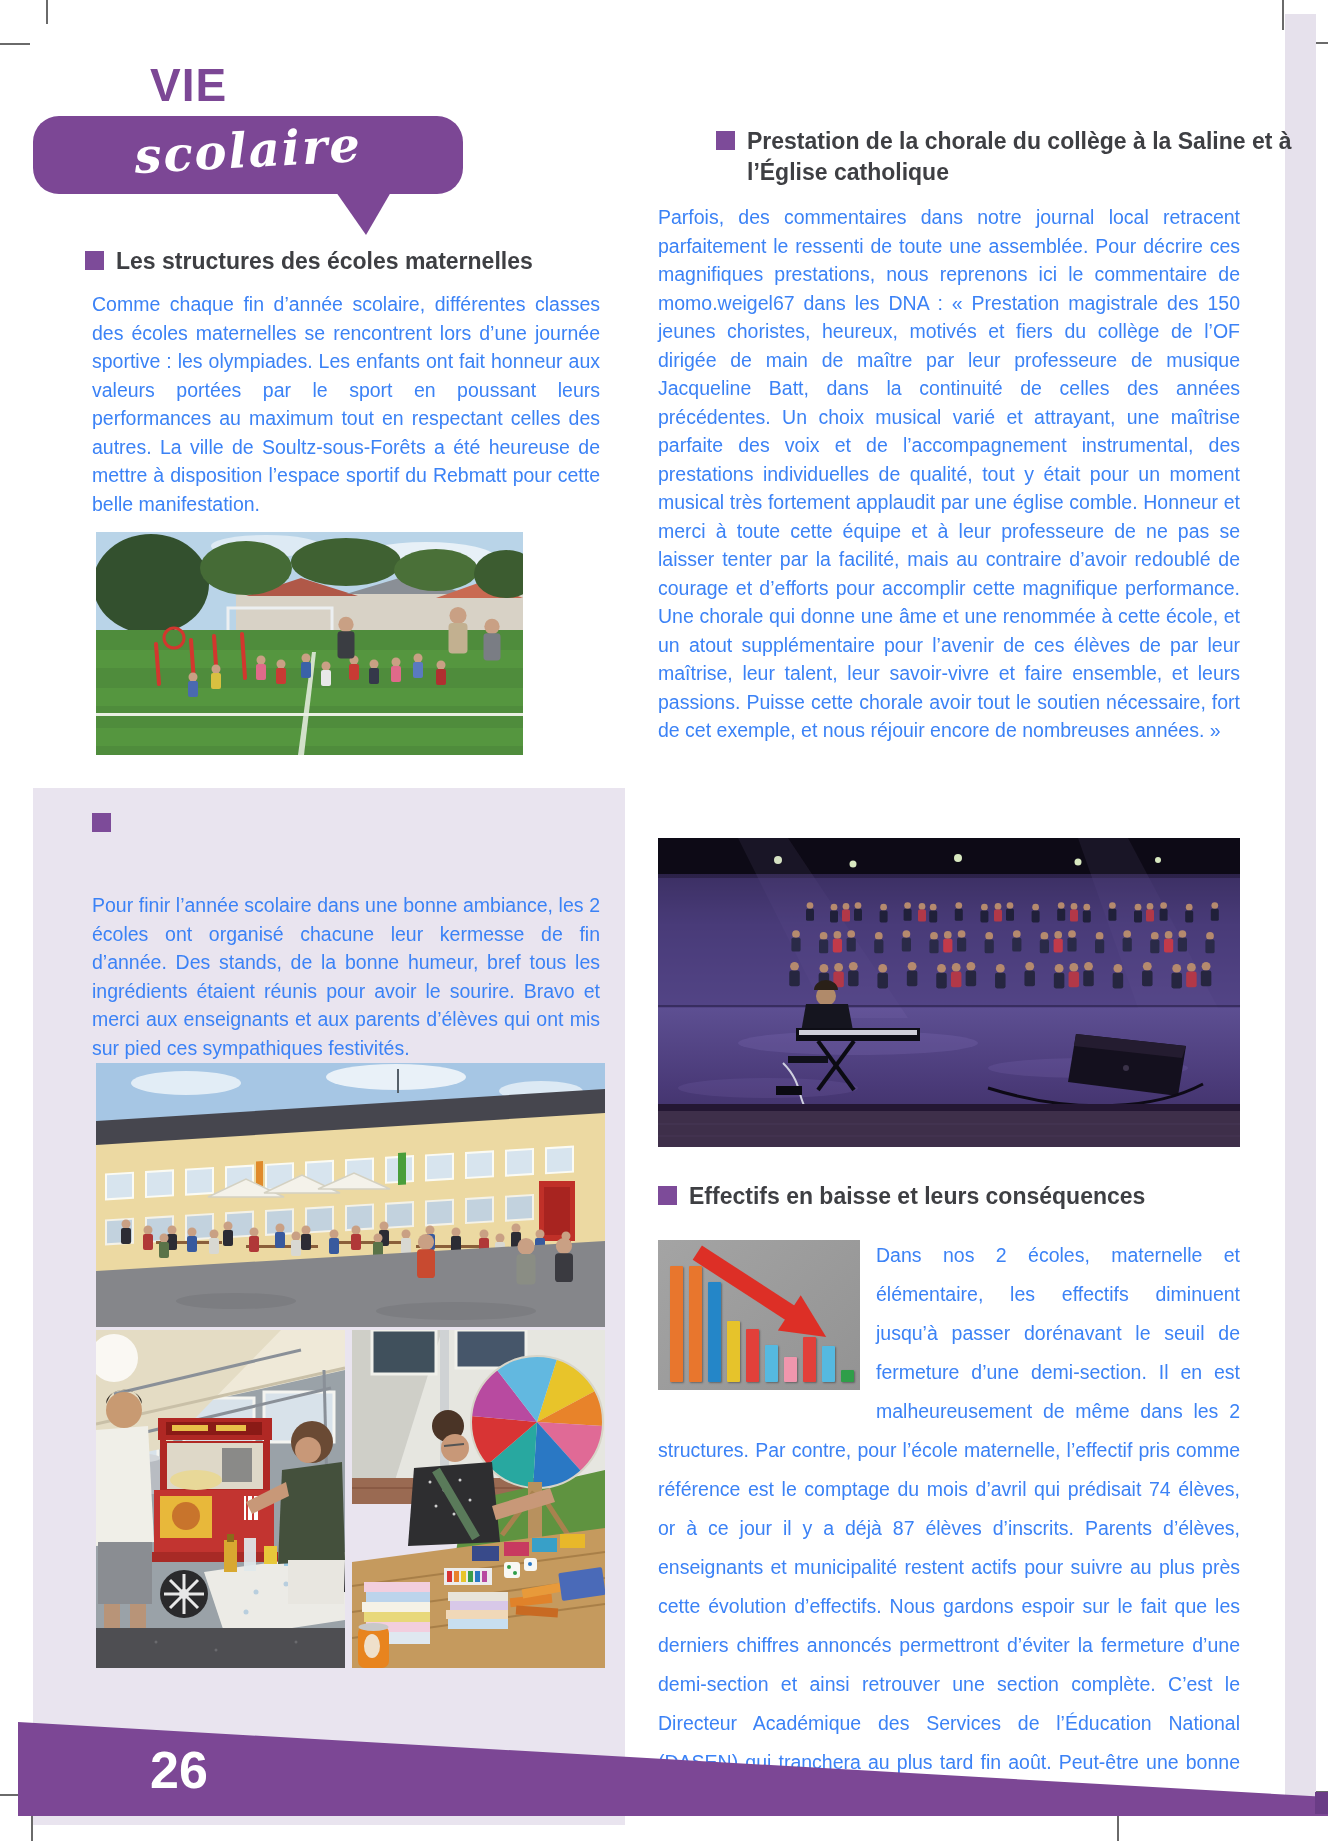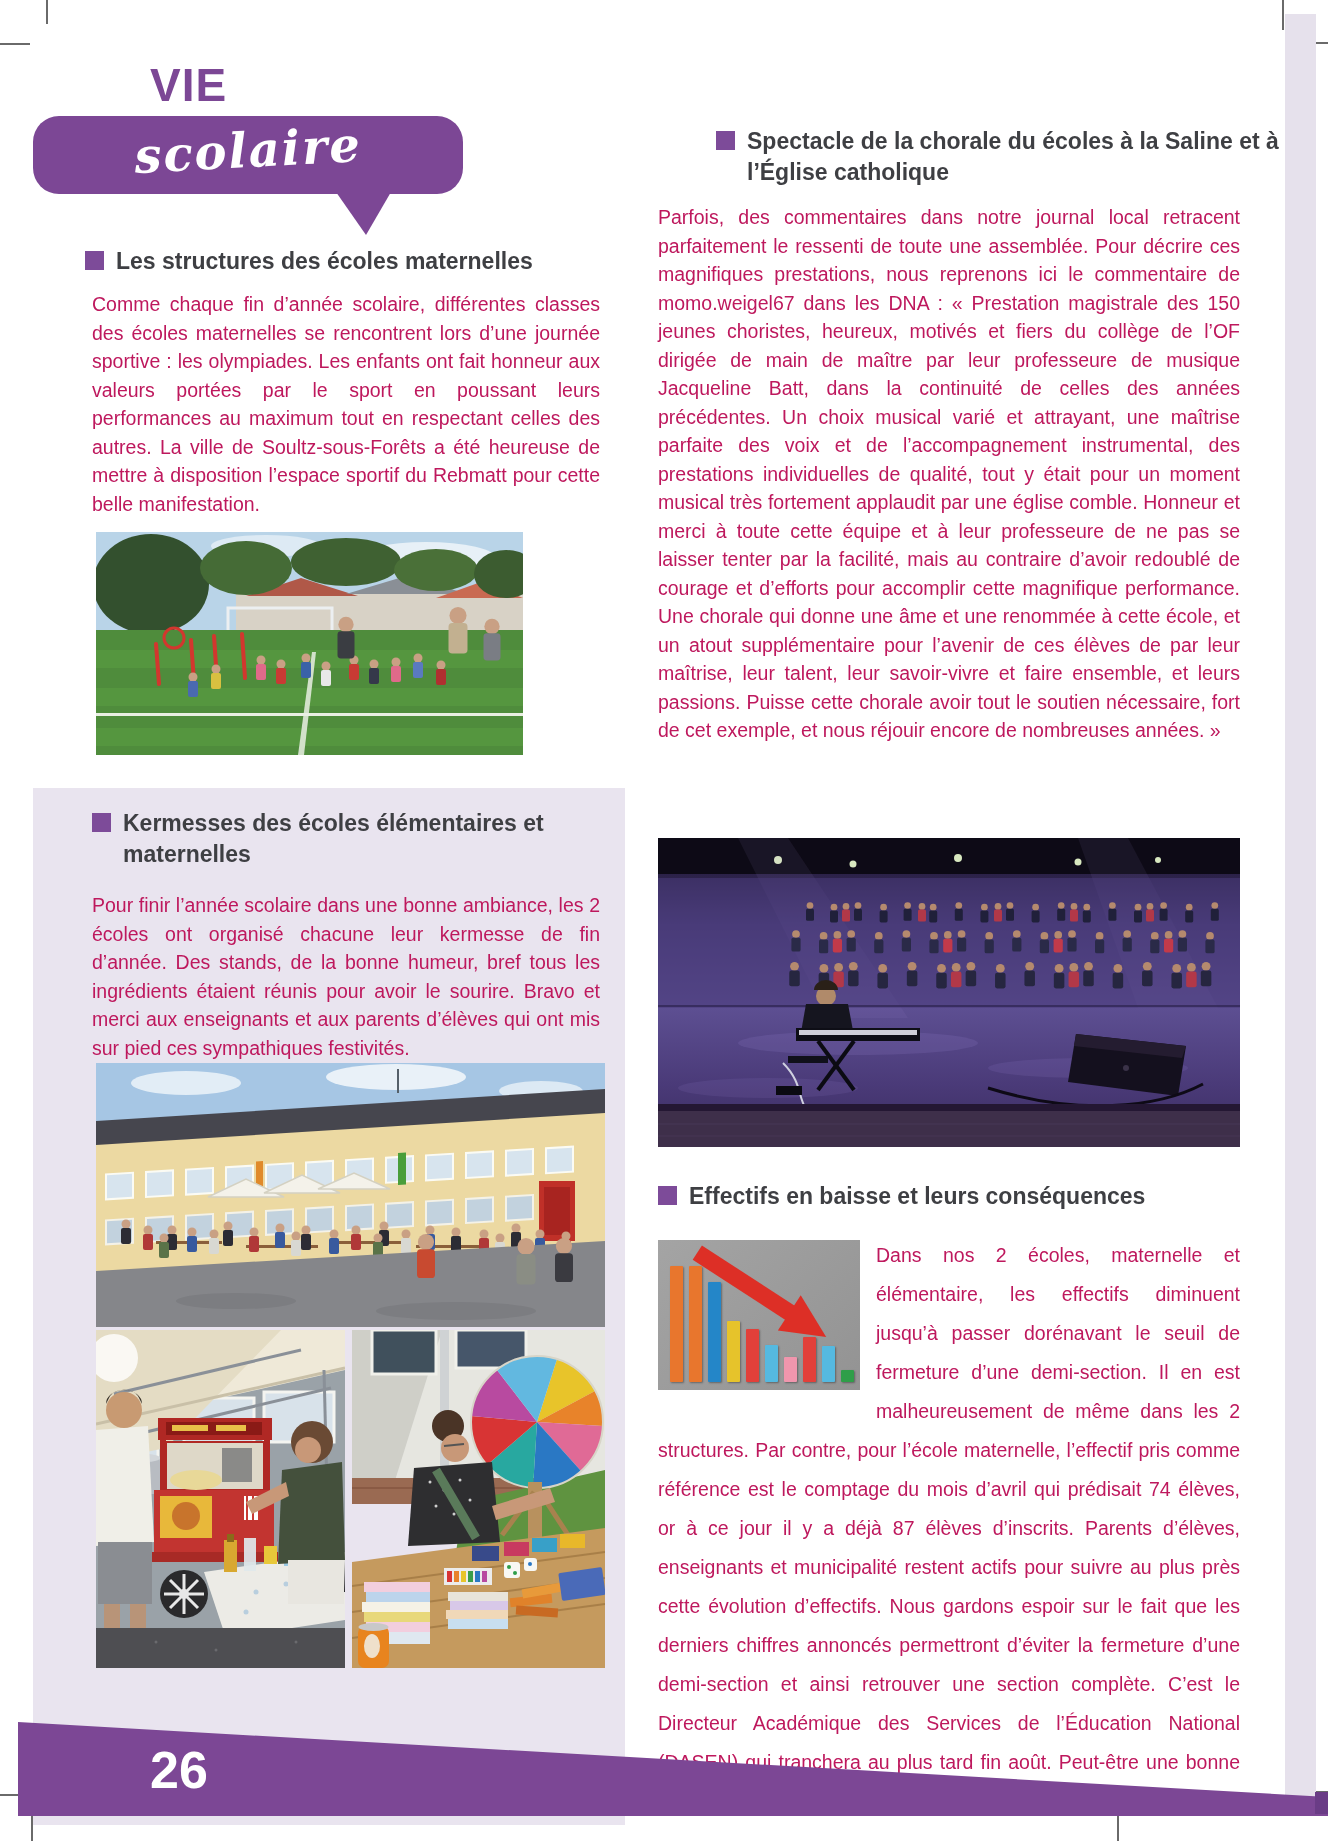--- a/index.html
+++ b/index.html
@@ -16,21 +16,21 @@
         font-family:"DejaVu Serif","Liberation Serif",serif;font-style:italic;font-weight:600;
         font-size:48px;color:#ffffff;letter-spacing:2px;transform:rotate(-3deg);}
   .banner-tail{position:absolute;left:336px;top:192px;width:0;height:0;
         border-left:30px solid transparent;border-right:25px solid transparent;border-top:43px solid #7c4795;}
   
   .panel{position:absolute;left:33px;top:788px;width:592px;height:1037px;background:#e9e4ef;}
   
   .sec{position:absolute;font-size:23px;font-weight:700;color:#3e3f43;line-height:31px;padding-left:31px;margin:0;}
   .sec .bullet{position:absolute;left:0;top:5px;width:19px;height:19px;background:#7d4b99;}
   
-  .para{position:absolute;font-size:19.5px;line-height:28.5px;color:#be185d;text-align:justify;margin:0;}
+  .para{position:absolute;font-size:19.5px;line-height:28.5px;color:#3b82f6;text-align:justify;margin:0;}
   .para-tight{line-height:39px;}
   
   .photo{position:absolute;overflow:hidden;}
   .photo svg{display:block;}
   
   .chart-box{float:left;width:202px;height:150px;background:linear-gradient(135deg,#a4a4a4,#939393);
         position:relative;margin:4px 16px 18px 0;}
   .chart-bars{position:absolute;left:12px;bottom:8px;height:132px;display:flex;align-items:flex-end;gap:6px;}
   .chart-bars .bar{width:13px;border-radius:1px;box-shadow:1px 1px 2px rgba(0,0,0,.35);}
   .chart-arrow{position:absolute;left:0;top:0;}
@@ -123,21 +123,20 @@
           <use href="#pp" fill="#c2b090"></use>
         </g>
       <g transform="translate(396,120) scale(1.7)">
           <use href="#pp" fill="#7a7d84"></use>
         </g>
     </svg>
   </div>
 
   <h2 class="sec" style="left:92px;top:808px;width:520px;">
     <span class="bullet"></span>
-    <span>Kermesses des écoles élémentaires et maternelles</span>
   </h2>
   <p class="para" style="left:92px;top:891px;width:508px;">Pour finir l’année scolaire dans une bonne ambiance, les 2 écoles ont organisé chacune leur kermesse de fin d’année. Des stands, de la bonne humeur, bref tous les ingrédients étaient réunis pour avoir le sourire. Bravo et merci aux enseignants et aux parents d’élèves qui ont mis sur pied ces sympathiques festivités.</p>
 
   <div class="photo" style="left:96px;top:1063px;width:509px;height:264px;">
     <svg width="509" height="264" viewBox="0 0 509 264">
       <rect width="509" height="80" fill="#a6c6e4"></rect>
       <ellipse cx="90" cy="20" rx="55" ry="12" fill="#e2edf6"></ellipse>
       <ellipse cx="300" cy="14" rx="70" ry="13" fill="#e9f1f8"></ellipse>
       <ellipse cx="445" cy="28" rx="42" ry="10" fill="#dcE9f4"></ellipse>
       <line x1="302" y1="6" x2="302" y2="30" stroke="#55606a" stroke-width="2"></line>
@@ -398,21 +397,21 @@
         <rect x="208" y="240" width="44" height="28" rx="2" fill="#4a6ab8" transform="rotate(-8 230 254)"></rect>
       </g>
       <rect x="6" y="296" width="31" height="42" rx="7" fill="#e8841e"></rect>
       <ellipse cx="21.5" cy="297" rx="15" ry="4" fill="#c8c8c8"></ellipse>
       <ellipse cx="20" cy="316" rx="8" ry="12" fill="#f0f0ea" opacity=".85"></ellipse>
     </svg>
   </div>
 
   <h2 class="sec" style="left:716px;top:126px;width:575px;">
     <span class="bullet"></span>
-    <span>Spectacle de la chorale du écoles à la Saline et à l’Église catholique</span>
+    <span>Prestation de la chorale du collège à la Saline et à l’Église catholique</span>
   </h2>
   <p class="para" style="left:658px;top:203px;width:582px;">Parfois, des commentaires dans notre journal local retracent parfaitement le ressenti de toute une assemblée. Pour décrire ces magnifiques prestations, nous reprenons ici le commentaire de momo.weigel67 dans les DNA : « Prestation magistrale des 150 jeunes choristes, heureux, motivés et fiers du collège de l’OF dirigée de main de maître par leur professeure de musique Jacqueline Batt, dans la continuité de celles des années précédentes. Un choix musical varié et attrayant, une maîtrise parfaite des voix et de l’accompagnement instrumental, des prestations individuelles de qualité, tout y était pour un moment musical très fortement applaudit par une église comble. Honneur et merci à toute cette équipe et à leur professeure de ne pas se laisser tenter par la facilité, mais au contraire d’avoir redoublé de courage et d’efforts pour accomplir cette magnifique performance. Une chorale qui donne une âme et une renommée à cette école, et un atout supplémentaire pour l’avenir de ces élèves de par leur maîtrise, leur talent, leur savoir-vivre et faire ensemble, et leurs passions. Puisse cette chorale avoir tout le soutien nécessaire, fort de cet exemple, et nous réjouir encore de nombreuses années. »</p>
 
   <div class="photo" style="left:658px;top:838px;width:582px;height:309px;">
     <svg width="582" height="309" viewBox="0 0 582 309">
       <defs>
         <linearGradient id="stg" x1="0" y1="0" x2="0" y2="1">
           <stop offset="0" stop-color="#171027"></stop>
             <stop offset=".28" stop-color="#473a75"></stop>
           <stop offset=".55" stop-color="#5d4f92"></stop>

